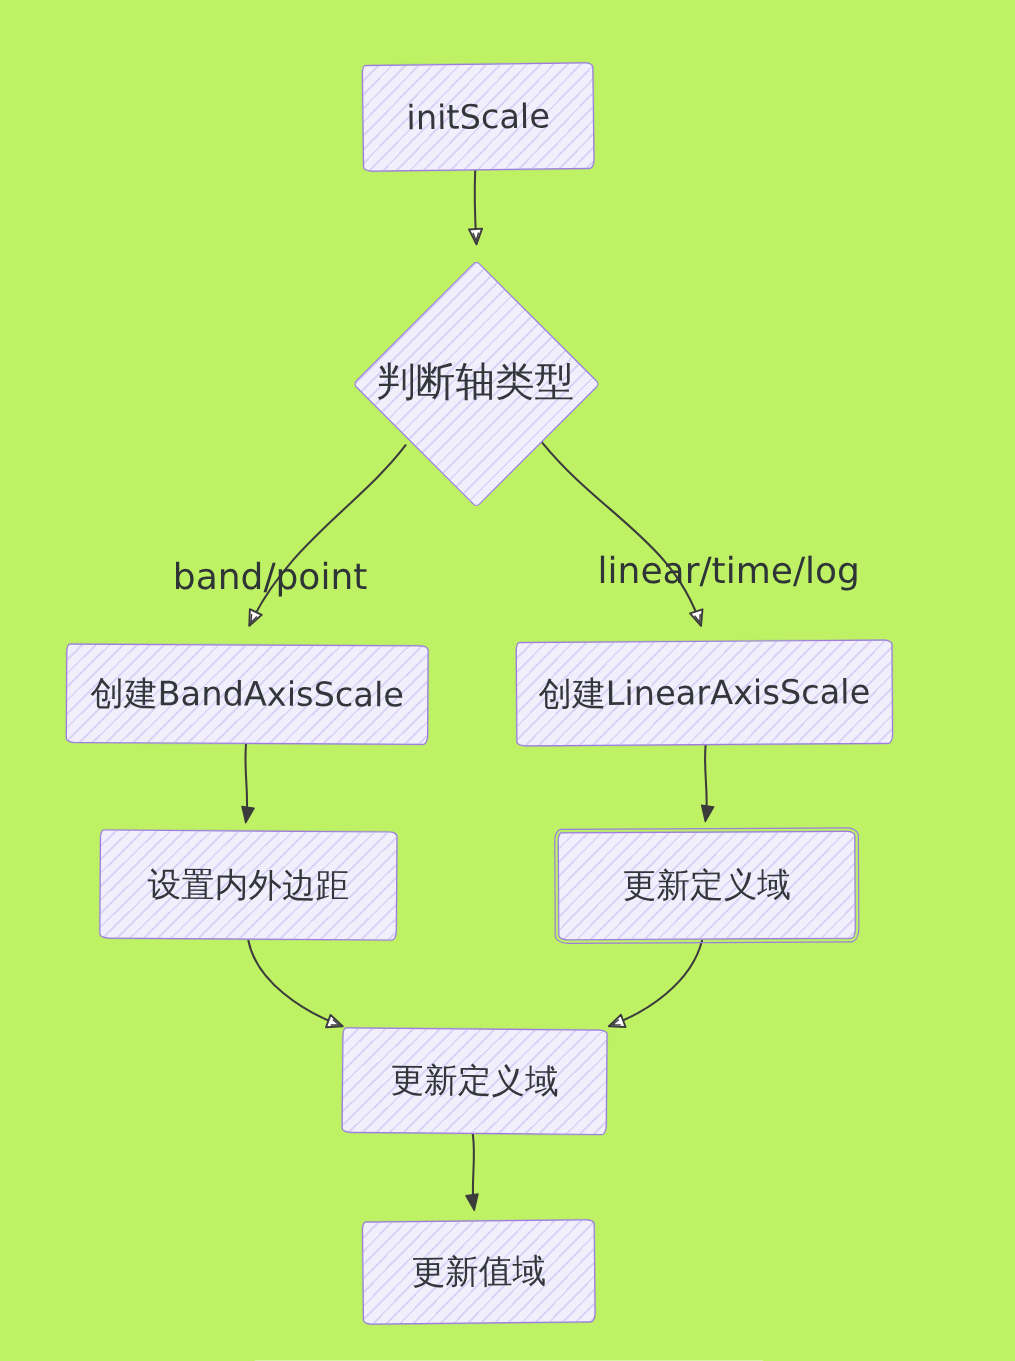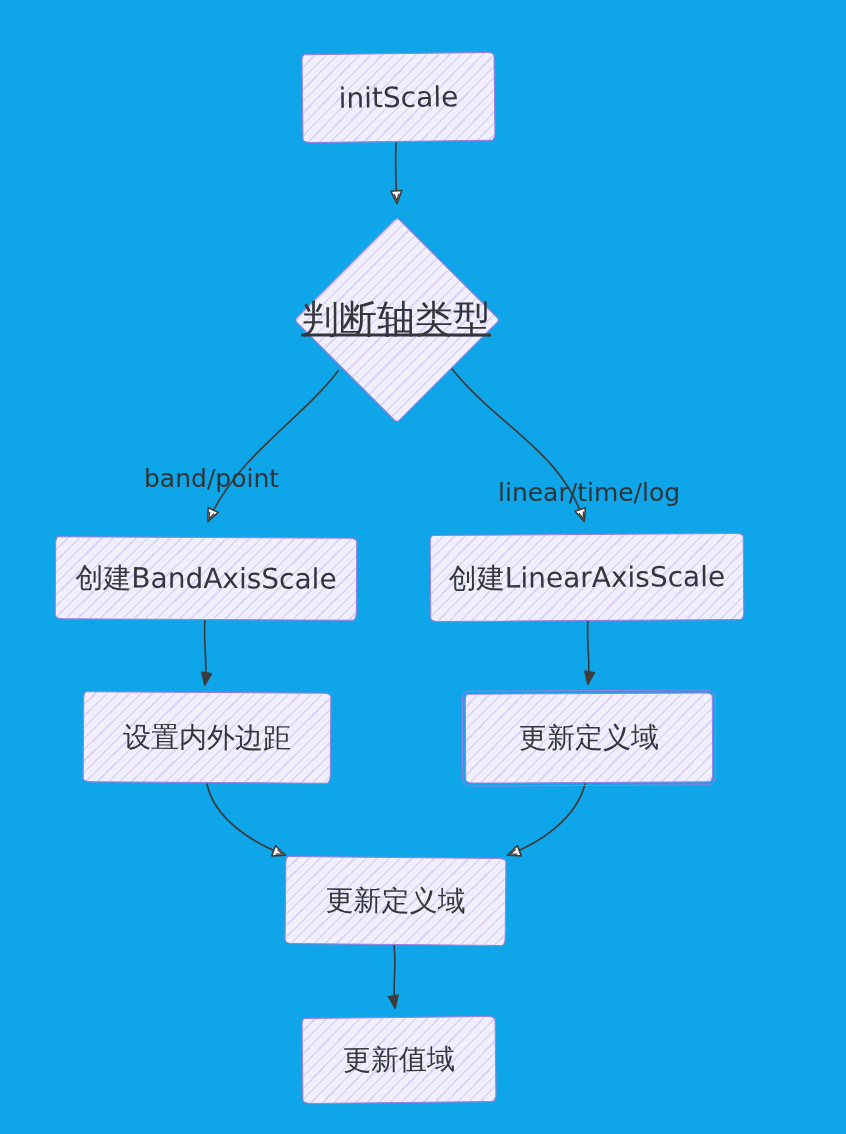--- a/index.html
+++ b/index.html
@@ -1,20 +1,20 @@
 <!DOCTYPE html>
 <html><head>
 <meta charset="utf-8">
 <style>
   html, body { margin: 0; padding: 0; background: #ffffff; }
   #canvas {
     position: relative;
     width: 846px;
     height: 1134px;
-    background: #0ea5e9;
+    background: #bef264;
     overflow: hidden;
     font-family: "DejaVu Sans", "Liberation Sans", sans-serif;
   }
   #edges {
     position: absolute;
     left: 0; top: 0;
     width: 846px; height: 1134px;
   }
   .node {
     position: absolute;
@@ -54,32 +54,31 @@
         rgba(167,148,230,0.30) 0px, rgba(167,148,230,0.30) 1.6px,
         rgba(0,0,0,0) 1.6px, rgba(0,0,0,0) 8px),
       #f1effc;
     border-radius: 4px;
   }
   #node-decision-label {
     position: absolute;
     left: 396px; top: 319px;
     transform: translate(-50%, -50%);
     color: #33373b;
-    font-size: 38px;
+    font-size: 33px;
     white-space: nowrap;
-    text-decoration: underline;
   }
   .edge-label {
     position: absolute;
     color: #2f3437;
-    font-size: 25px;
+    font-size: 30px;
     white-space: nowrap;
   }
   #edge-label-band   { left: 144px; top: 464px; }
-  #edge-label-linear { left: 498px; top: 478px; }
+  #edge-label-linear { left: 498px; top: 459px; }
 </style>
 </head>
 <body>
 
 <div id="canvas">
 
   <svg id="edges" viewBox="0 0 846 1134" xmlns="http://www.w3.org/2000/svg">
     <defs>
       <marker id="ah-hollow" viewBox="0 0 14 12" refX="11.5" refY="6" markerWidth="17" markerHeight="15" orient="auto" markerUnits="userSpaceOnUse">
         <path d="M1.5 1.5 L12 6 L1.5 10.5 Z" fill="#ffffff" stroke="#3c3c3c" stroke-width="1.3" stroke-linejoin="round"></path>

